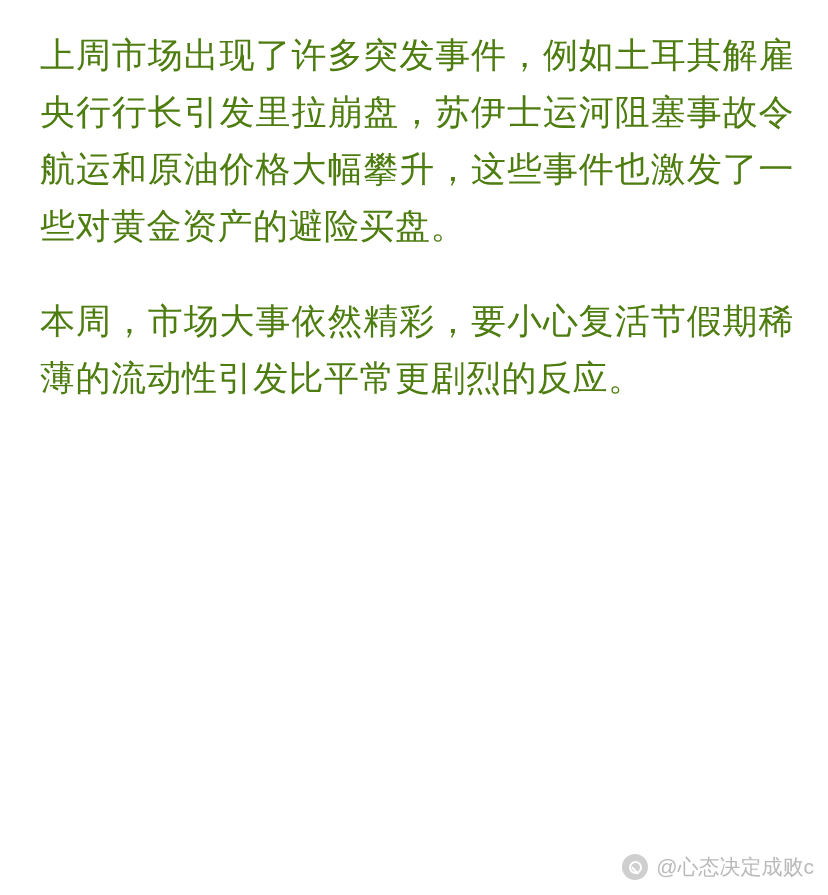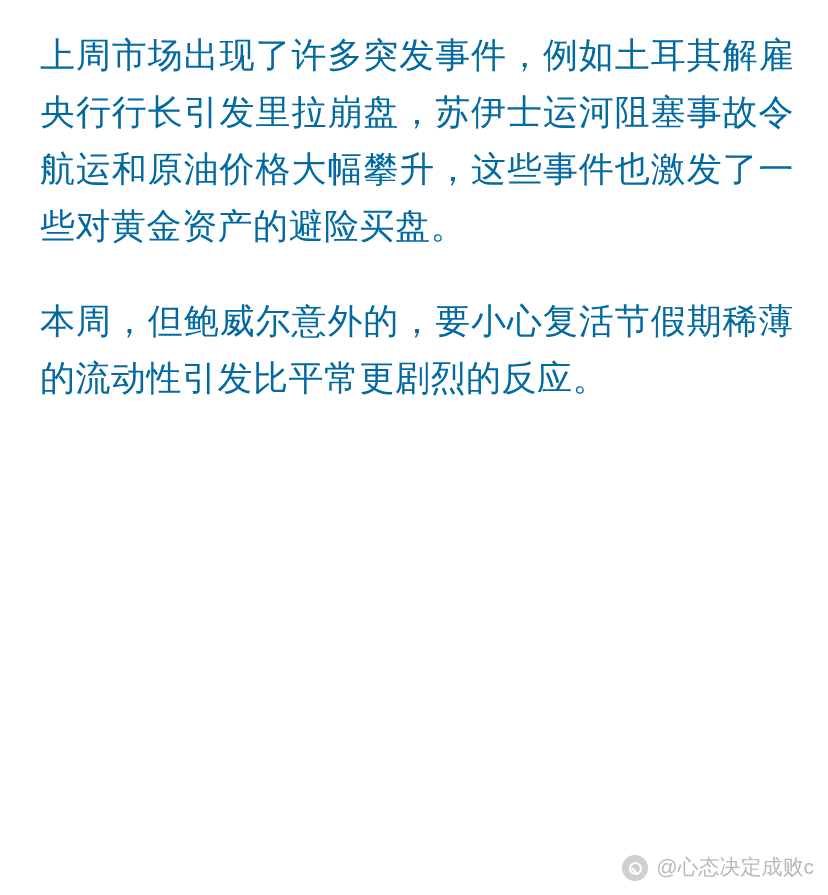--- a/index.html
+++ b/index.html
@@ -17,38 +17,38 @@
   #article {
     position: absolute;
     left: 0;
     top: 0;
     width: 828px;
     height: 895px;
     box-sizing: border-box;
     padding: 26px 34px 0 40px;
   }
   .para {
-    color: #0369a1;
+    color: #4d7c0f;
     font-size: 35px;
     line-height: 57px;
     letter-spacing: 0.5px;
     text-align: justify;
     text-justify: inter-character;
     margin: 0 0 38px 0;
     font-weight: 400;
   }
   .para:last-child {
     margin-bottom: 0;
   }
   .watermark {
     position: absolute;
     right: 14px;
     bottom: 14px;
     display: flex;
-    align-items: flex-end;
+    align-items: center;
     gap: 8px;
     color: #b9b9b9;
     font-size: 21px;
     white-space: nowrap;
   }
   .wm-logo {
     width: 26px;
     height: 26px;
     border-radius: 50%;
     background: #cfcfcf;
@@ -77,19 +77,19 @@
     background: #ffffff;
     transform: translate(-1px, -1px) rotate(-45deg);
     transform-origin: center;
   }
 </style>
 </head>
 <body>
 
 <div id="article">
   <p class="para">上周市场出现了许多突发事件，例如土耳其解雇央行行长引发里拉崩盘，苏伊士运河阻塞事故令航运和原油价格大幅攀升，这些事件也激发了一些对黄金资产的避险买盘。</p>
-  <p class="para">本周，但鲍威尔意外的，要小心复活节假期稀薄的流动性引发比平常更剧烈的反应。</p>
+  <p class="para">本周，市场大事依然精彩，要小心复活节假期稀薄的流动性引发比平常更剧烈的反应。</p>
 </div>
 
 <div class="watermark">
   <span class="wm-logo"></span>
   <span>@心态决定成败c</span>
 </div>
 
 </body></html>

